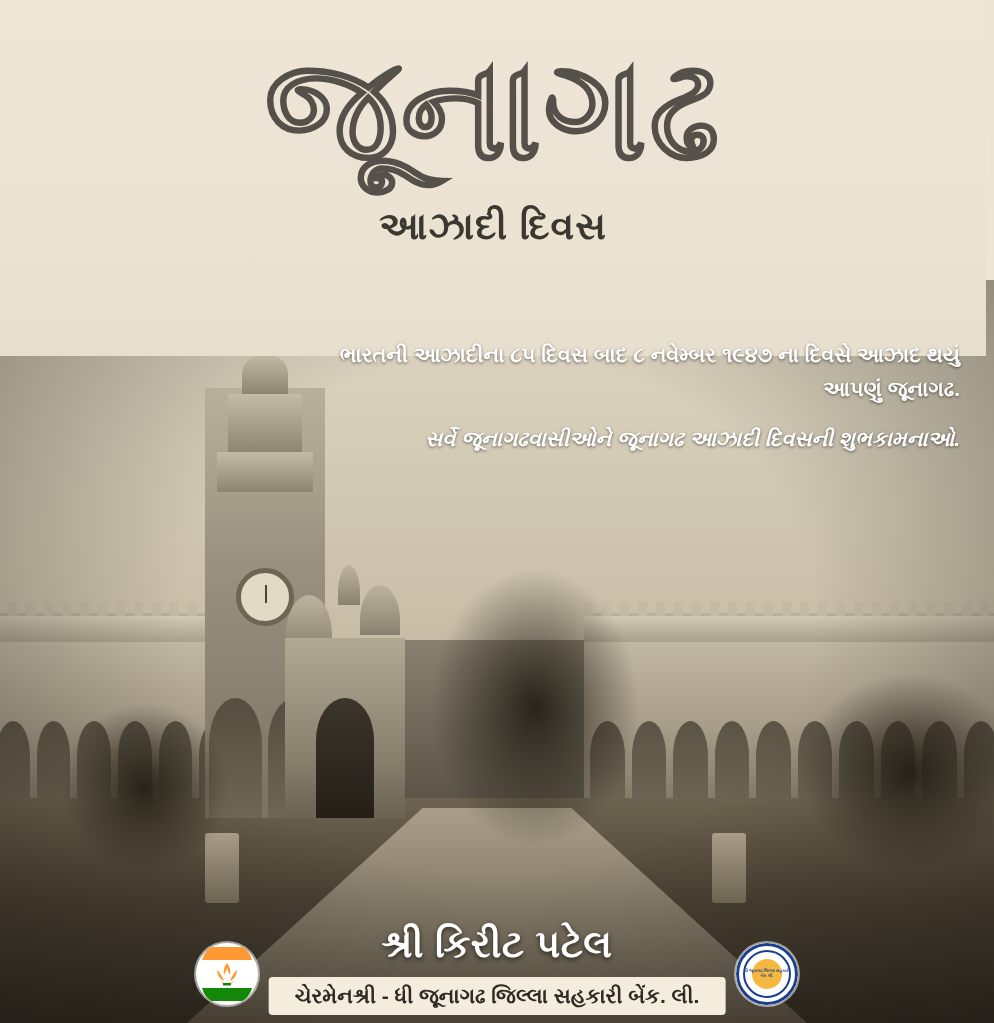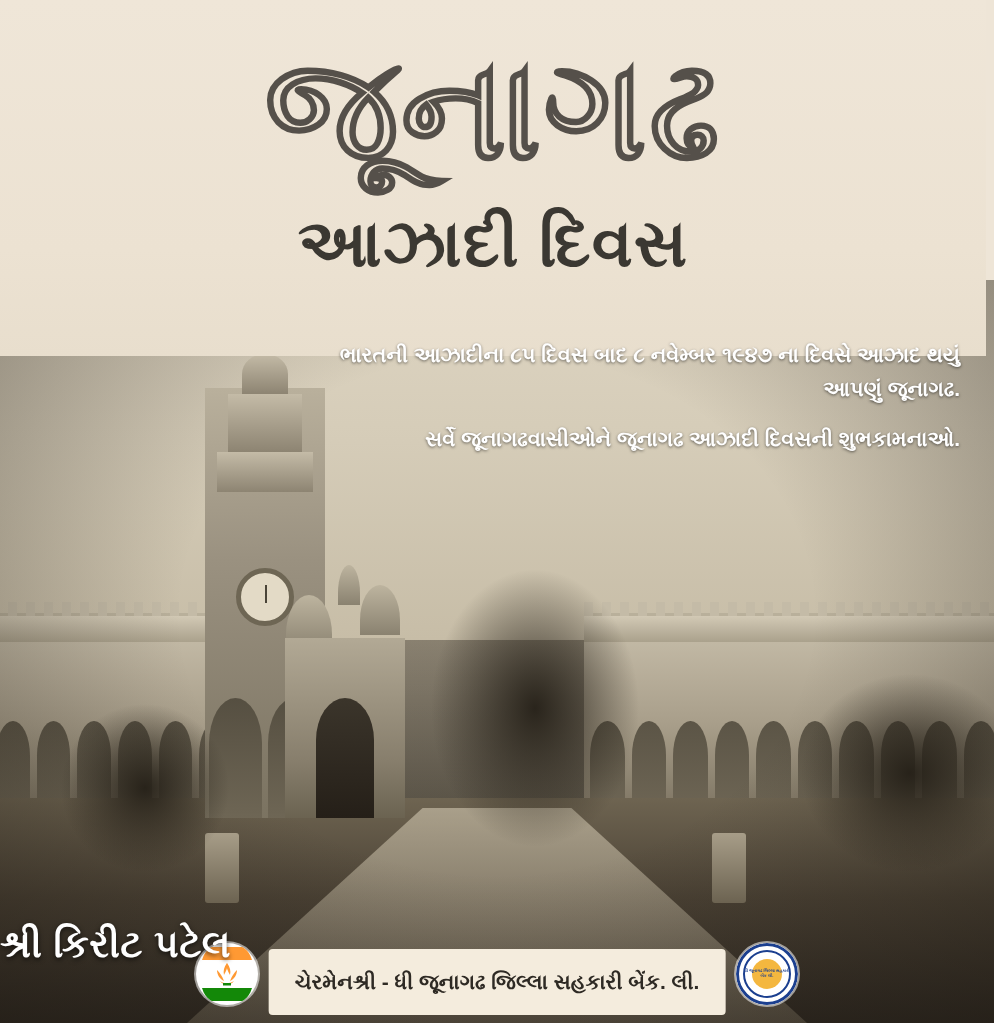--- a/index.html
+++ b/index.html
@@ -35,21 +35,21 @@
     color: transparent;
     -webkit-text-stroke: 2px #55504a;
     text-stroke: 2px #55504a;
     font-family: "Liberation Sans", sans-serif;
     white-space: nowrap;
   }
   .title-solid {
     position: absolute;
     top: 205px; left: 0; right: 0;
     text-align: center;
-    font-size: 66px;
+    font-size: 38px;
     font-weight: bold;
     color: #3b3832;
     letter-spacing: 1px;
     white-space: nowrap;
   }
 
   
   .photo {
     position: absolute;
     top: 280px; left: 0;
@@ -192,46 +192,47 @@
     top: 338px; left: 330px; width: 630px;
     text-align: right;
     z-index: 7;
     color: #ffffff;
     text-shadow: 0 1px 3px rgba(0,0,0,.55);
     font-size: 21px;
     line-height: 1.62;
     font-weight: bold;
   }
   .message p { margin-bottom: 16px; }
-  .message p:last-child { margin-bottom: 10px; }
+  .message p:last-child { margin-bottom: 10px; font-style: italic; }
 
   
   .footer {
     position: absolute;
     left: 0; right: 0; bottom: 0; height: 120px;
     z-index: 8;
   }
   .leader-name {
     position: absolute;
     left: 0; right: 0; bottom: 56px;
+    text-align: center;
     font-size: 38px;
     font-weight: bold;
     color: #ffffff;
     text-shadow: 0 2px 5px rgba(0,0,0,.65);
     letter-spacing: .5px;
   }
   .designation {
     position: absolute;
     left: 50%; transform: translateX(-50%);
     bottom: 8px;
     background: #f4ecdd;
     color: #2e2a24;
     font-size: 21px;
     font-weight: bold;
-    padding: 21px 26px;
+    padding: 7px 26px;
     border-radius: 4px;
     white-space: nowrap;
   }
   .logo {
     position: absolute;
     bottom: 18px;
     width: 62px; height: 62px;
     border-radius: 50%;
     background: #ffffff;
     display: flex; align-items: center; justify-content: center;

